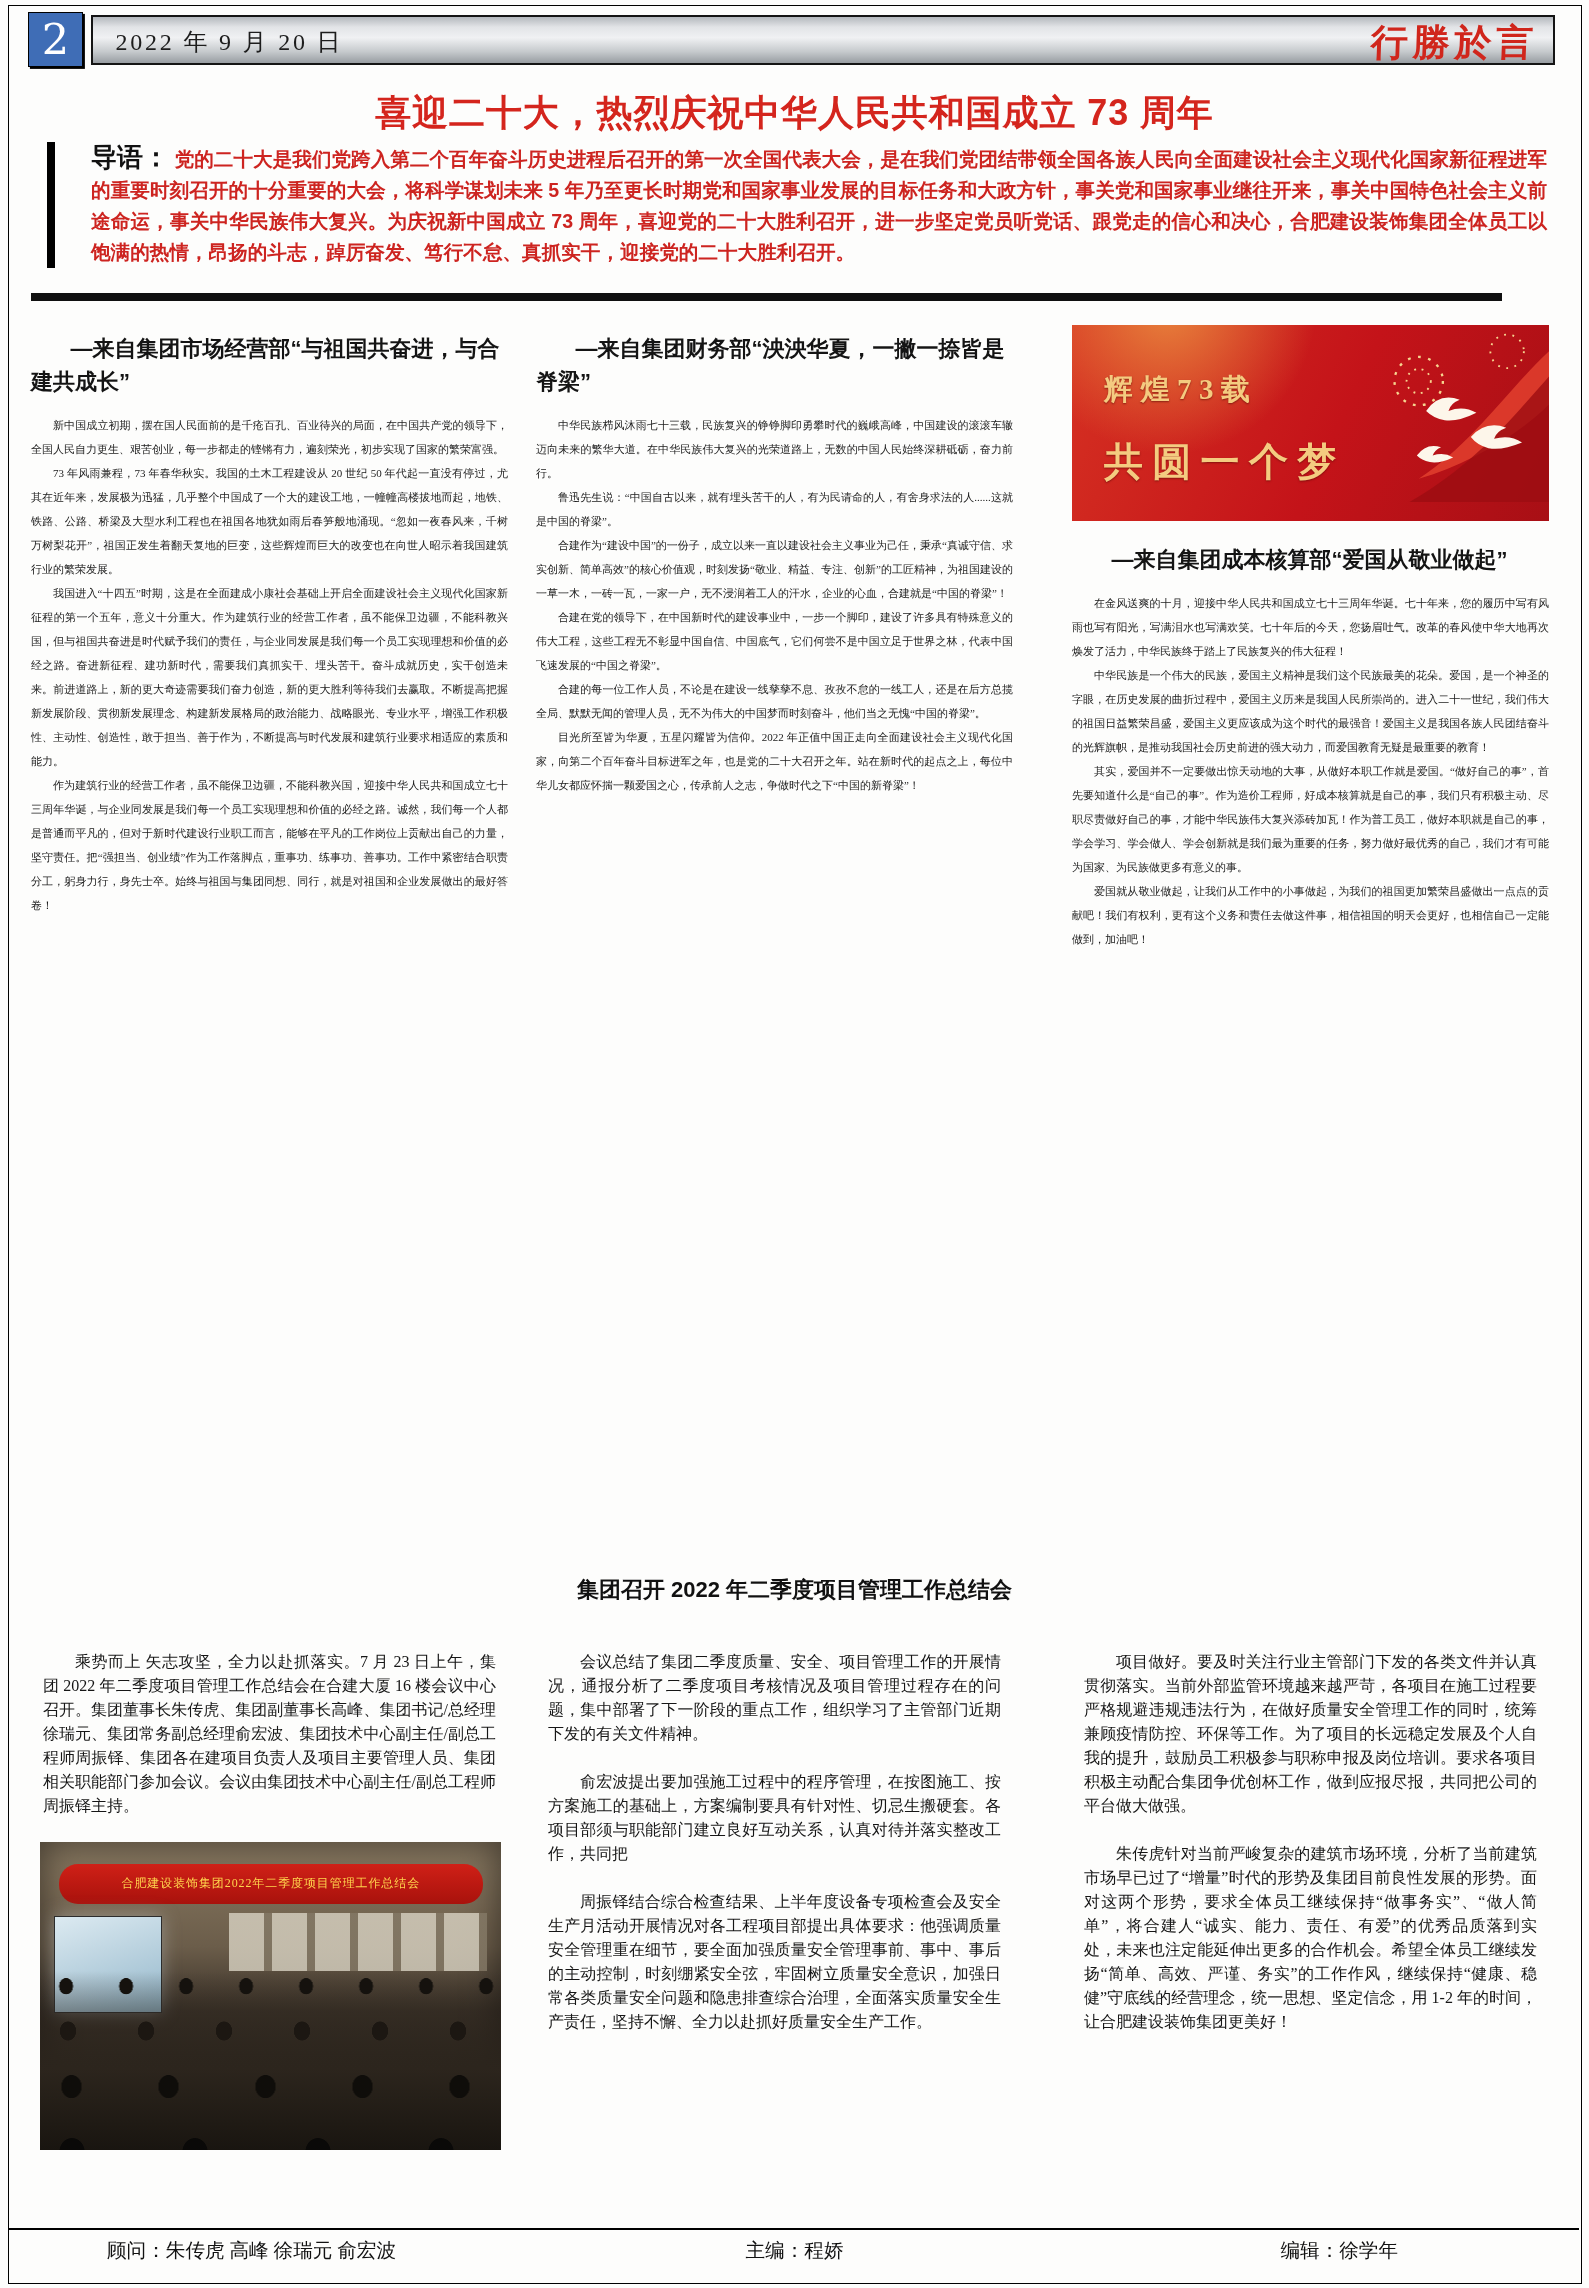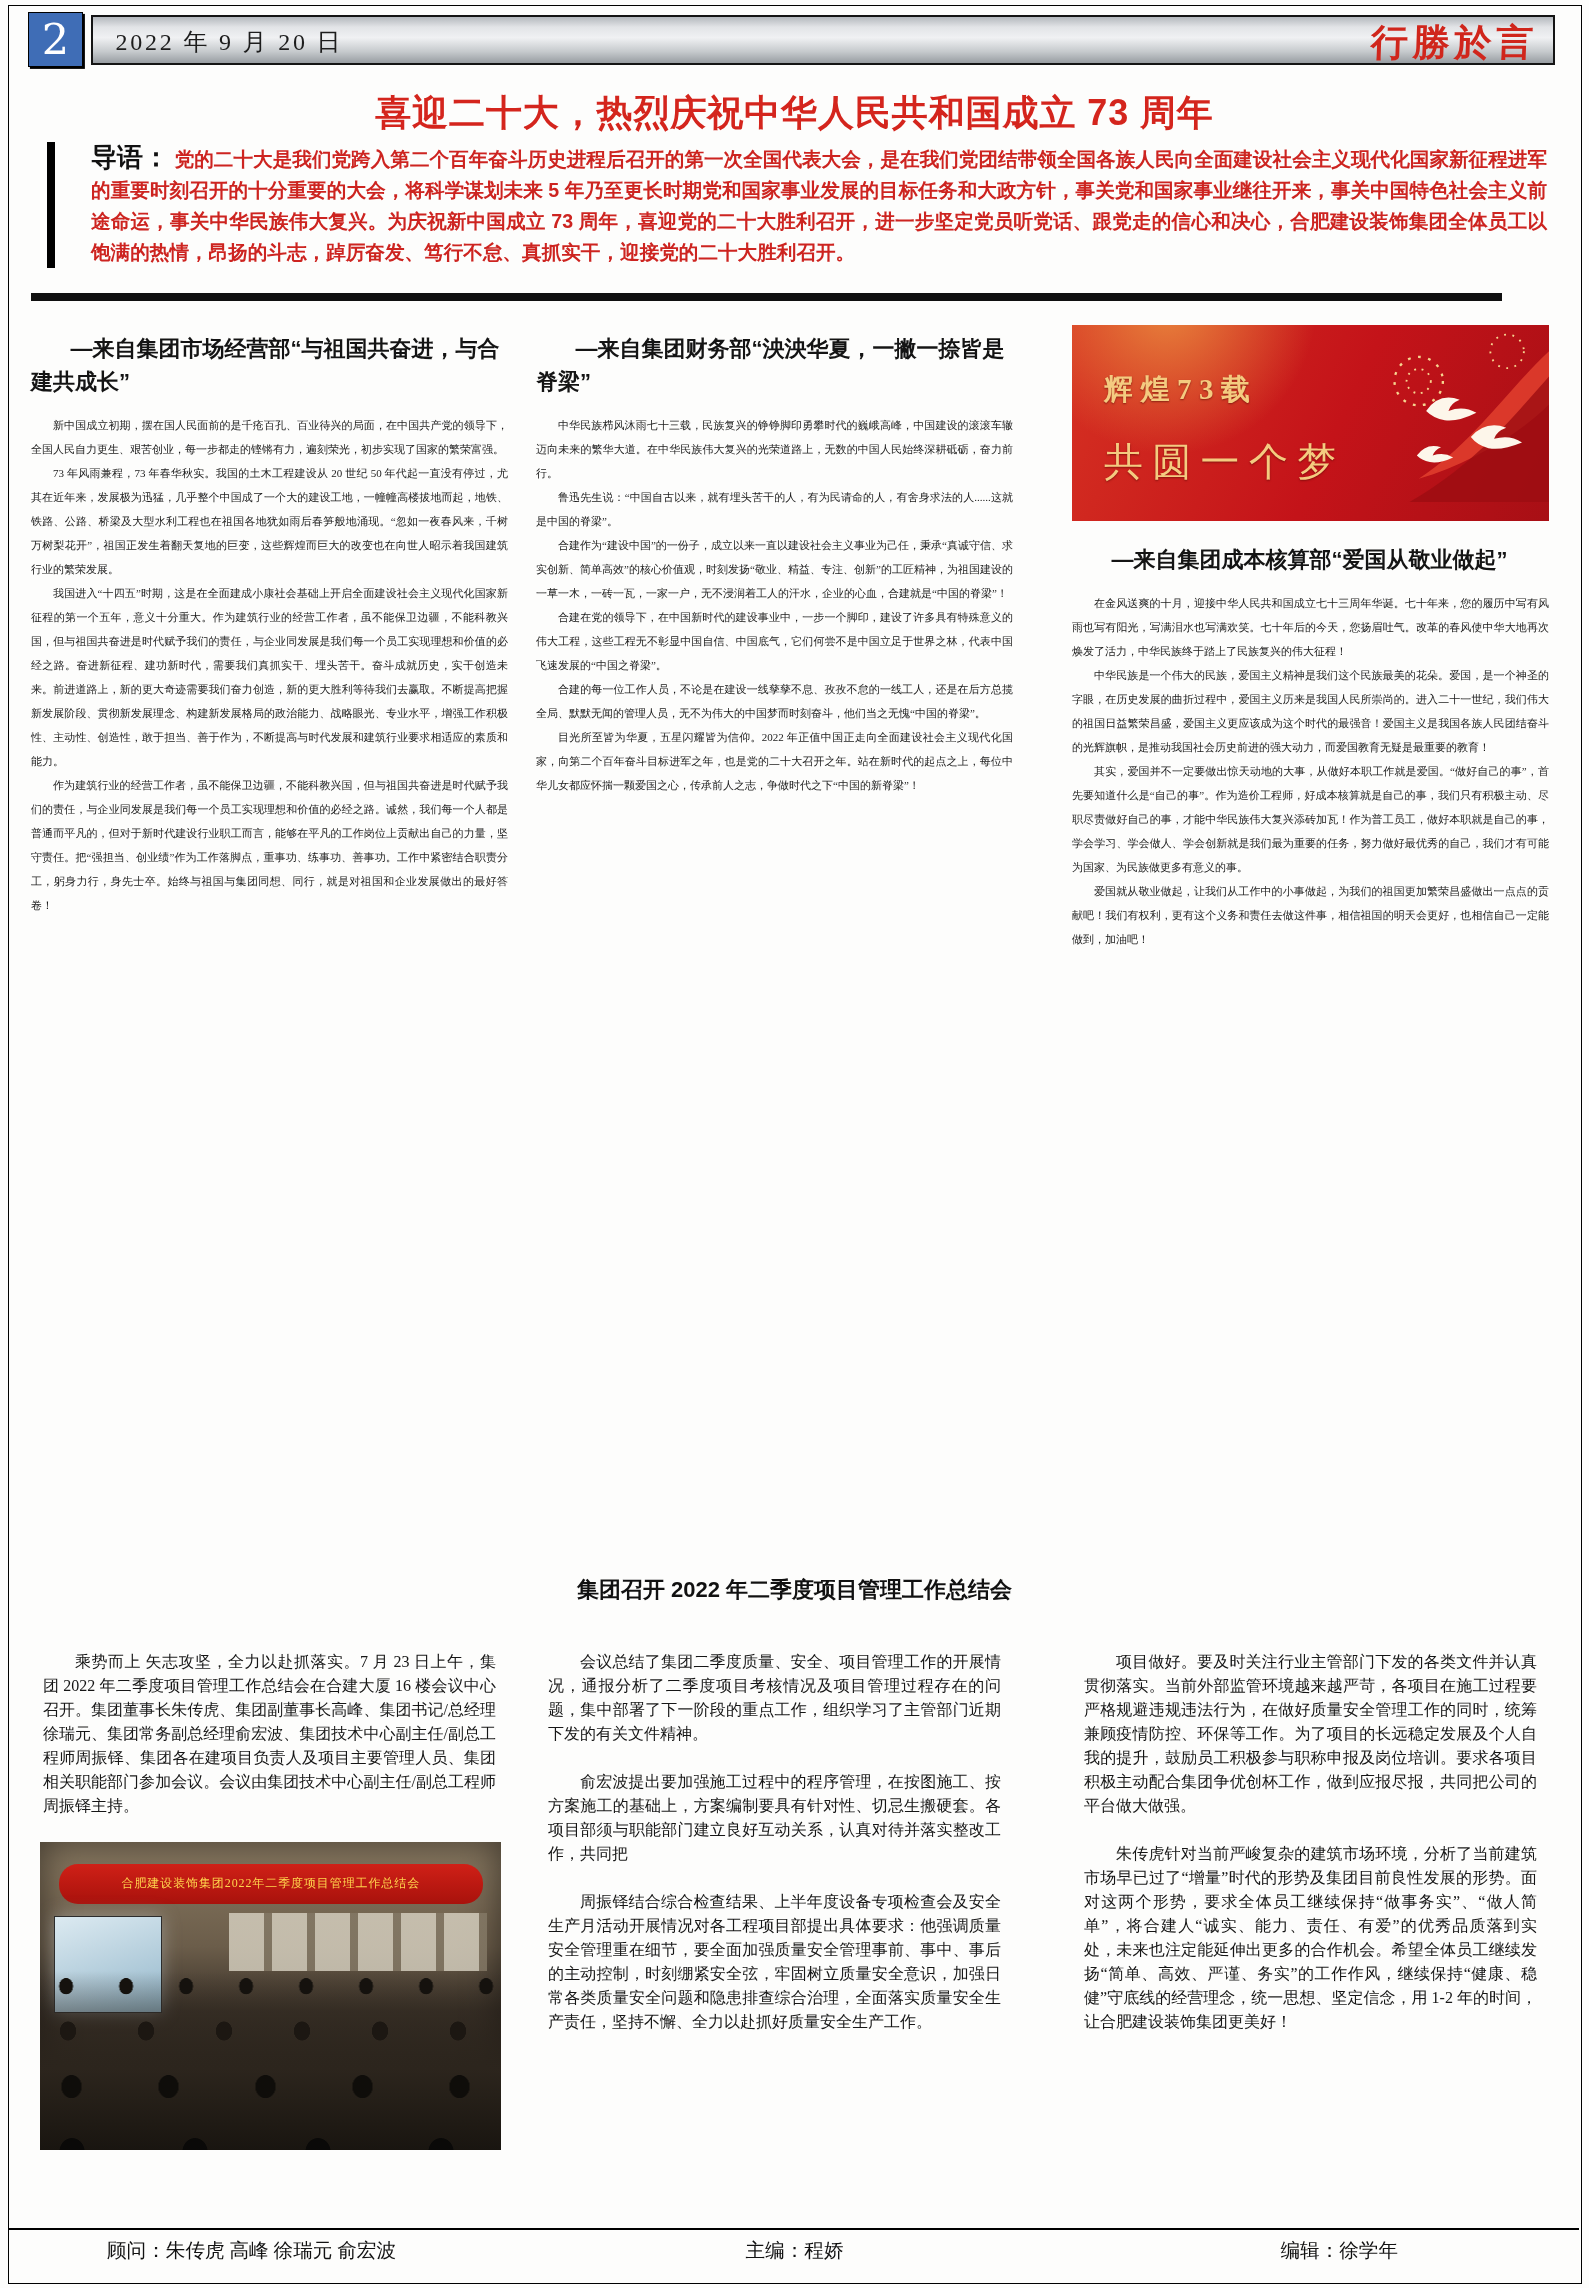--- a/index.html
+++ b/index.html
@@ -30,21 +30,21 @@
   .atitle{margin:24px 0 15px;font-family:"Liberation Sans","DejaVu Sans",sans-serif;font-weight:bold;
           font-size:22px;line-height:33px;text-indent:1.8em;color:#141414;}
   .col3 .atitle{margin-top:22.4px;}
   .body p{margin:0;font-size:11px;line-height:24px;text-align:justify;text-indent:2em;}
   
   .banner73{position:relative;margin-top:17px;width:477px;height:196px;overflow:hidden;
             background:radial-gradient(circle at 20% -10%,#e8833c 0%,rgba(232,131,60,0) 34%),
                        linear-gradient(115deg,#d63122 0%,#c41319 55%,#a80f15 100%);}
   .b73-l1{position:absolute;left:32px;top:45px;font-size:29px;font-weight:bold;color:#f4cb80;
           letter-spacing:7.5px;text-shadow:0 0.9px 1.9px rgba(90,10,5,.6);}
-  .b73-l2{position:absolute;left:32px;top:110px;font-size:39px;font-weight:normal;color:#f4cb80;
+  .b73-l2{position:absolute;left:32px;top:110px;font-size:39px;font-weight:bold;color:#f4cb80;
           letter-spacing:9.3px;text-shadow:0 0.9px 1.9px rgba(90,10,5,.6);}
   .b73-art{position:absolute;right:0;top:0;width:242px;height:196px;}
   
   .btitle{position:absolute;left:0;top:1575px;width:100%;text-align:center;font-weight:bold;font-size:22px;
           font-family:"Liberation Sans","DejaVu Sans",sans-serif;color:#111;}
   .bcol{position:absolute;top:1650px;width:477px;}
   .bcol p{margin:0 12px 24px;font-size:16px;line-height:24px;text-align:justify;text-indent:2em;color:#161616;}
   
   .photo{position:relative;margin:5.6px 0 0 9.3px;width:461px;height:308px;overflow:hidden;
          background:linear-gradient(180deg,#8a7a62 0%,#6b5d4a 34%,#3a3128 55%,#201b15 100%);
@@ -92,21 +92,21 @@
     <span class="intro-label">导语：</span><span>党的二十大是我们党跨入第二个百年奋斗历史进程后召开的第一次全国代表大会，是在我们党团结带领全国各族人民向全面建设社会主义现代化国家新征程进军的重要时刻召开的十分重要的大会，将科学谋划未来 5 年乃至更长时期党和国家事业发展的目标任务和大政方针，事关党和国家事业继往开来，事关中国特色社会主义前途命运，事关中华民族伟大复兴。为庆祝新中国成立 73 周年，喜迎党的二十大胜利召开，进一步坚定党员听党话、跟党走的信心和决心，合肥建设装饰集团全体员工以饱满的热情，昂扬的斗志，踔厉奋发、笃行不怠、真抓实干，迎接党的二十大胜利召开。</span>
   </div>
   <div class="rule1"></div>
 
   <div class="col col1">
     <div class="atitle">—来自集团市场经营部“与祖国共奋进，与合建共成长”</div>
     <div class="body">
       <p>新中国成立初期，摆在国人民面前的是千疮百孔、百业待兴的局面，在中国共产党的领导下，全国人民自力更生、艰苦创业，每一步都走的铿锵有力，遍刻荣光，初步实现了国家的繁荣富强。</p>
       <p>73 年风雨兼程，73 年春华秋实。我国的土木工程建设从 20 世纪 50 年代起一直没有停过，尤其在近年来，发展极为迅猛，几乎整个中国成了一个大的建设工地，一幢幢高楼拔地而起，地铁、铁路、公路、桥梁及大型水利工程也在祖国各地犹如雨后春笋般地涌现。“忽如一夜春风来，千树万树梨花开”，祖国正发生着翻天复地的巨变，这些辉煌而巨大的改变也在向世人昭示着我国建筑行业的繁荣发展。</p>
       <p>我国进入“十四五”时期，这是在全面建成小康社会基础上开启全面建设社会主义现代化国家新征程的第一个五年，意义十分重大。作为建筑行业的经营工作者，虽不能保卫边疆，不能科教兴国，但与祖国共奋进是时代赋予我们的责任，与企业同发展是我们每一个员工实现理想和价值的必经之路。奋进新征程、建功新时代，需要我们真抓实干、埋头苦干。奋斗成就历史，实干创造未来。前进道路上，新的更大奇迹需要我们奋力创造，新的更大胜利等待我们去赢取。不断提高把握新发展阶段、贯彻新发展理念、构建新发展格局的政治能力、战略眼光、专业水平，增强工作积极性、主动性、创造性，敢于担当、善于作为，不断提高与时代发展和建筑行业要求相适应的素质和能力。</p>
-      <p>作为建筑行业的经营工作者，虽不能保卫边疆，不能科教兴国，但与祖国共奋进是时代赋予我们的责任，与企业同发展是我们每一个员工实现理想和价值的必经之路。诚然，我们每一个人都是普通而平凡的，但对于新时代建设行业职工而言，能够在平凡的工作岗位上贡献出自己的力量，坚守责任。把“强担当、创业绩”作为工作落脚点，重事功、练事功、善事功。工作中紧密结合职责分工，躬身力行，身先士卒。始终与祖国与集团同想、同行，就是对祖国和企业发展做出的最好答卷！</p>
+      <p>作为建筑行业的经营工作者，虽不能保卫边疆，不能科教兴国，迎接中华人民共和国成立七十三周年华诞，与企业同发展是我们每一个员工实现理想和价值的必经之路。诚然，我们每一个人都是普通而平凡的，但对于新时代建设行业职工而言，能够在平凡的工作岗位上贡献出自己的力量，坚守责任。把“强担当、创业绩”作为工作落脚点，重事功、练事功、善事功。工作中紧密结合职责分工，躬身力行，身先士卒。始终与祖国与集团同想、同行，就是对祖国和企业发展做出的最好答卷！</p>
     </div>
   </div>
 
   <div class="col col2">
     <div class="atitle">—来自集团财务部“泱泱华夏，一撇一捺皆是脊梁”</div>
     <div class="body">
       <p>中华民族栉风沐雨七十三载，民族复兴的铮铮脚印勇攀时代的巍峨高峰，中国建设的滚滚车辙迈向未来的繁华大道。在中华民族伟大复兴的光荣道路上，无数的中国人民始终深耕砥砺，奋力前行。</p>
       <p>鲁迅先生说：“中国自古以来，就有埋头苦干的人，有为民请命的人，有舍身求法的人......这就是中国的脊梁”。</p>
       <p>合建作为“建设中国”的一份子，成立以来一直以建设社会主义事业为己任，秉承“真诚守信、求实创新、简单高效”的核心价值观，时刻发扬“敬业、精益、专注、创新”的工匠精神，为祖国建设的一草一木，一砖一瓦，一家一户，无不浸润着工人的汗水，企业的心血，合建就是“中国的脊梁”！</p>
       <p>合建在党的领导下，在中国新时代的建设事业中，一步一个脚印，建设了许多具有特殊意义的伟大工程，这些工程无不彰显中国自信、中国底气，它们何尝不是中国立足于世界之林，代表中国飞速发展的“中国之脊梁”。</p>

